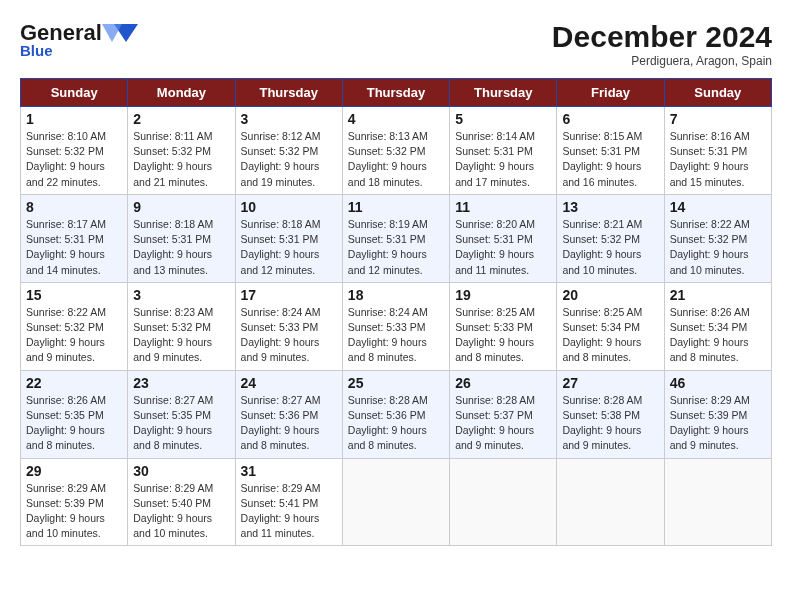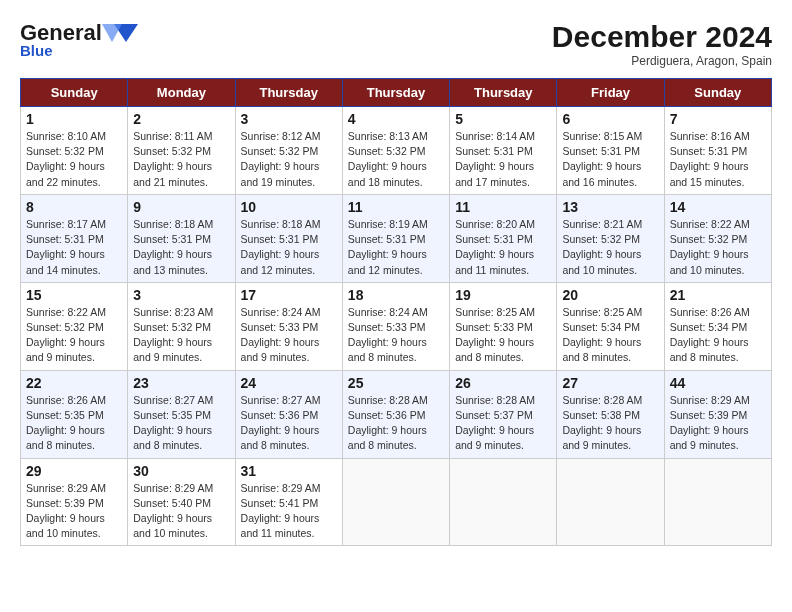--- a/index.html
+++ b/index.html
@@ -218,21 +218,21 @@
       </td>
         <td>
         <span class="day-number">26</span>
         <span class="day-info">Sunrise: 8:28 AM<br>Sunset: 5:37 PM<br>Daylight: 9 hours and 9 minutes.</span>
       </td>
         <td>
         <span class="day-number">27</span>
         <span class="day-info">Sunrise: 8:28 AM<br>Sunset: 5:38 PM<br>Daylight: 9 hours and 9 minutes.</span>
       </td>
         <td>
-        <span class="day-number">44</span>
+        <span class="day-number">46</span>
         <span class="day-info">Sunrise: 8:29 AM<br>Sunset: 5:39 PM<br>Daylight: 9 hours and 9 minutes.</span>
       </td>
       </tr>
       <tr>
         <td>
         <span class="day-number">29</span>
         <span class="day-info">Sunrise: 8:29 AM<br>Sunset: 5:39 PM<br>Daylight: 9 hours and 10 minutes.</span>
       </td>
         <td>
         <span class="day-number">30</span>

